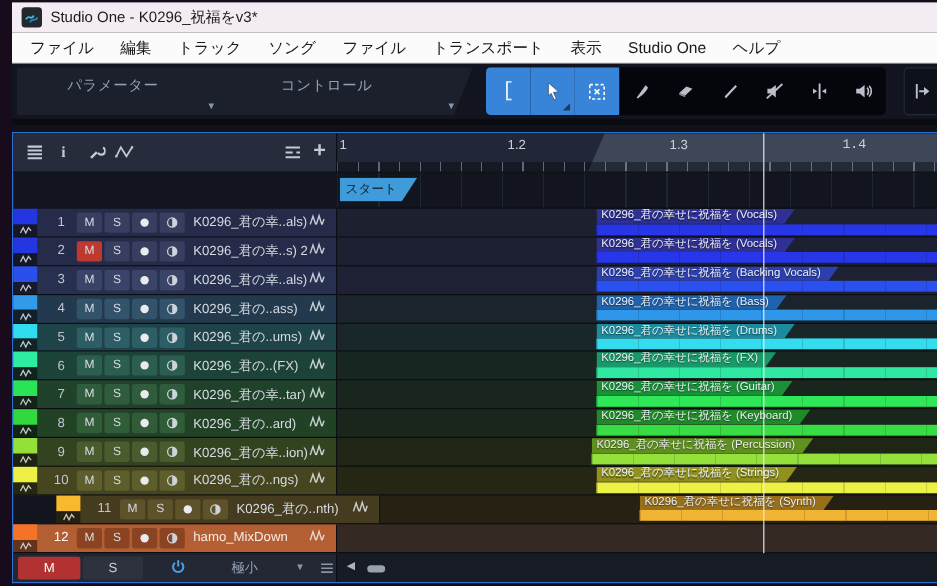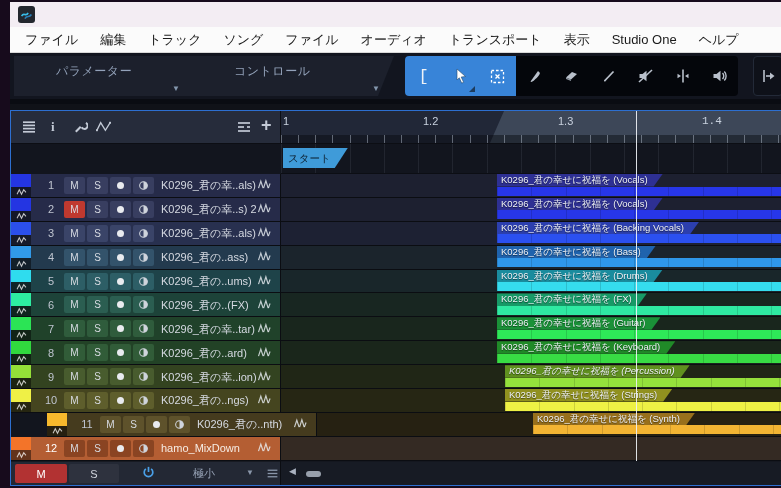--- a/index.html
+++ b/index.html
@@ -87,29 +87,29 @@
 <div class="screen">
   <div class="window">
 
     <div class="titlebar">
       <span class="appicon">
         <svg width="13" height="13" viewBox="0 0 16 16">
             <path d="M2 10 C5 4 7 12 10 6" stroke="#38bce8" stroke-width="2" fill="none"></path>
             <path d="M6 13 C9 8 11 13 14 8" stroke="#2a7fb8" stroke-width="2" fill="none"></path>
           </svg>
       </span>
+      <span class="title">Studio One - K0296_祝福をv3*</span>
     </div>
 
     <div class="menubar">
         <div class="menu-item">ファイル</div>
         <div class="menu-item">編集</div>
         <div class="menu-item">トラック</div>
         <div class="menu-item">ソング</div>
         <div class="menu-item">ファイル</div>
-        <div class="menu-item">オーディオ</div>
         <div class="menu-item">トランスポート</div>
         <div class="menu-item">表示</div>
         <div class="menu-item">Studio One</div>
         <div class="menu-item">ヘルプ</div>
       </div>
 
     <div class="toolbar">
       <div class="param-panel">
         <div class="param-sec">
           <span class="plabel">パラメーター</span>
@@ -612,21 +612,21 @@
      <span class="t-name" style="">K0296_君の幸..ion)</span>
      <span class="t-wave"><svg width="15" height="12" viewBox="0 0 16 13">
                     <g stroke="rgba(235,240,245,0.8)" stroke-width="1.3" fill="none">
                       <path d="M1.5 11 L4 3.5 L6.5 11"></path>
                       <path d="M7 11 L9.5 3 L12 11"></path>
                       <path d="M12.2 11 L14 6"></path>
                     </g>
                   </svg></span>
               </div>
               <div class="t-arr gridbg" style="background: rgb(32, 38, 22);">
-                <div class="clip" style="left: 224px; font-style: italic;">
+                <div class="clip" style="left: 212px;">
                   <div class="clip-body" style="background:#95e13c"></div>
                  <div class="clip-label" style="background:#60901f">K0296_君の幸せに祝福を (Percussion)</div>
                 </div>
               </div>
             </div>
             <div class="track-row">
               <div class="t-head" style="background: rgb(69, 69, 31);">
                 <div class="strip">
        <div class="strip-top" style="background:#eff046"></div>
        <div class="strip-bot" style="background:rgba(0,0,0,.45);">
@@ -650,21 +650,21 @@
      <span class="t-name" style="">K0296_君の..ngs)</span>
      <span class="t-wave"><svg width="15" height="12" viewBox="0 0 16 13">
                     <g stroke="rgba(235,240,245,0.8)" stroke-width="1.3" fill="none">
                       <path d="M1.5 11 L4 3.5 L6.5 11"></path>
                       <path d="M7 11 L9.5 3 L12 11"></path>
                       <path d="M12.2 11 L14 6"></path>
                     </g>
                   </svg></span>
               </div>
               <div class="t-arr gridbg" style="background: rgb(38, 38, 20);">
-                <div class="clip" style="left: 224px;">
+                <div class="clip" style="left: 216px;">
                   <div class="clip-body" style="background:#eef145"></div>
                  <div class="clip-label" style="background:#91911f">K0296_君の幸せに祝福を (Strings)</div>
                 </div>
               </div>
             </div>
             <div class="track-row">
               <div class="t-head" style="background: rgb(69, 59, 30); margin-left: 36px;">
                 <div class="strip">
        <div class="strip-top" style="background:#f7b92d"></div>
        <div class="strip-bot" style="background:rgba(0,0,0,.45);">

